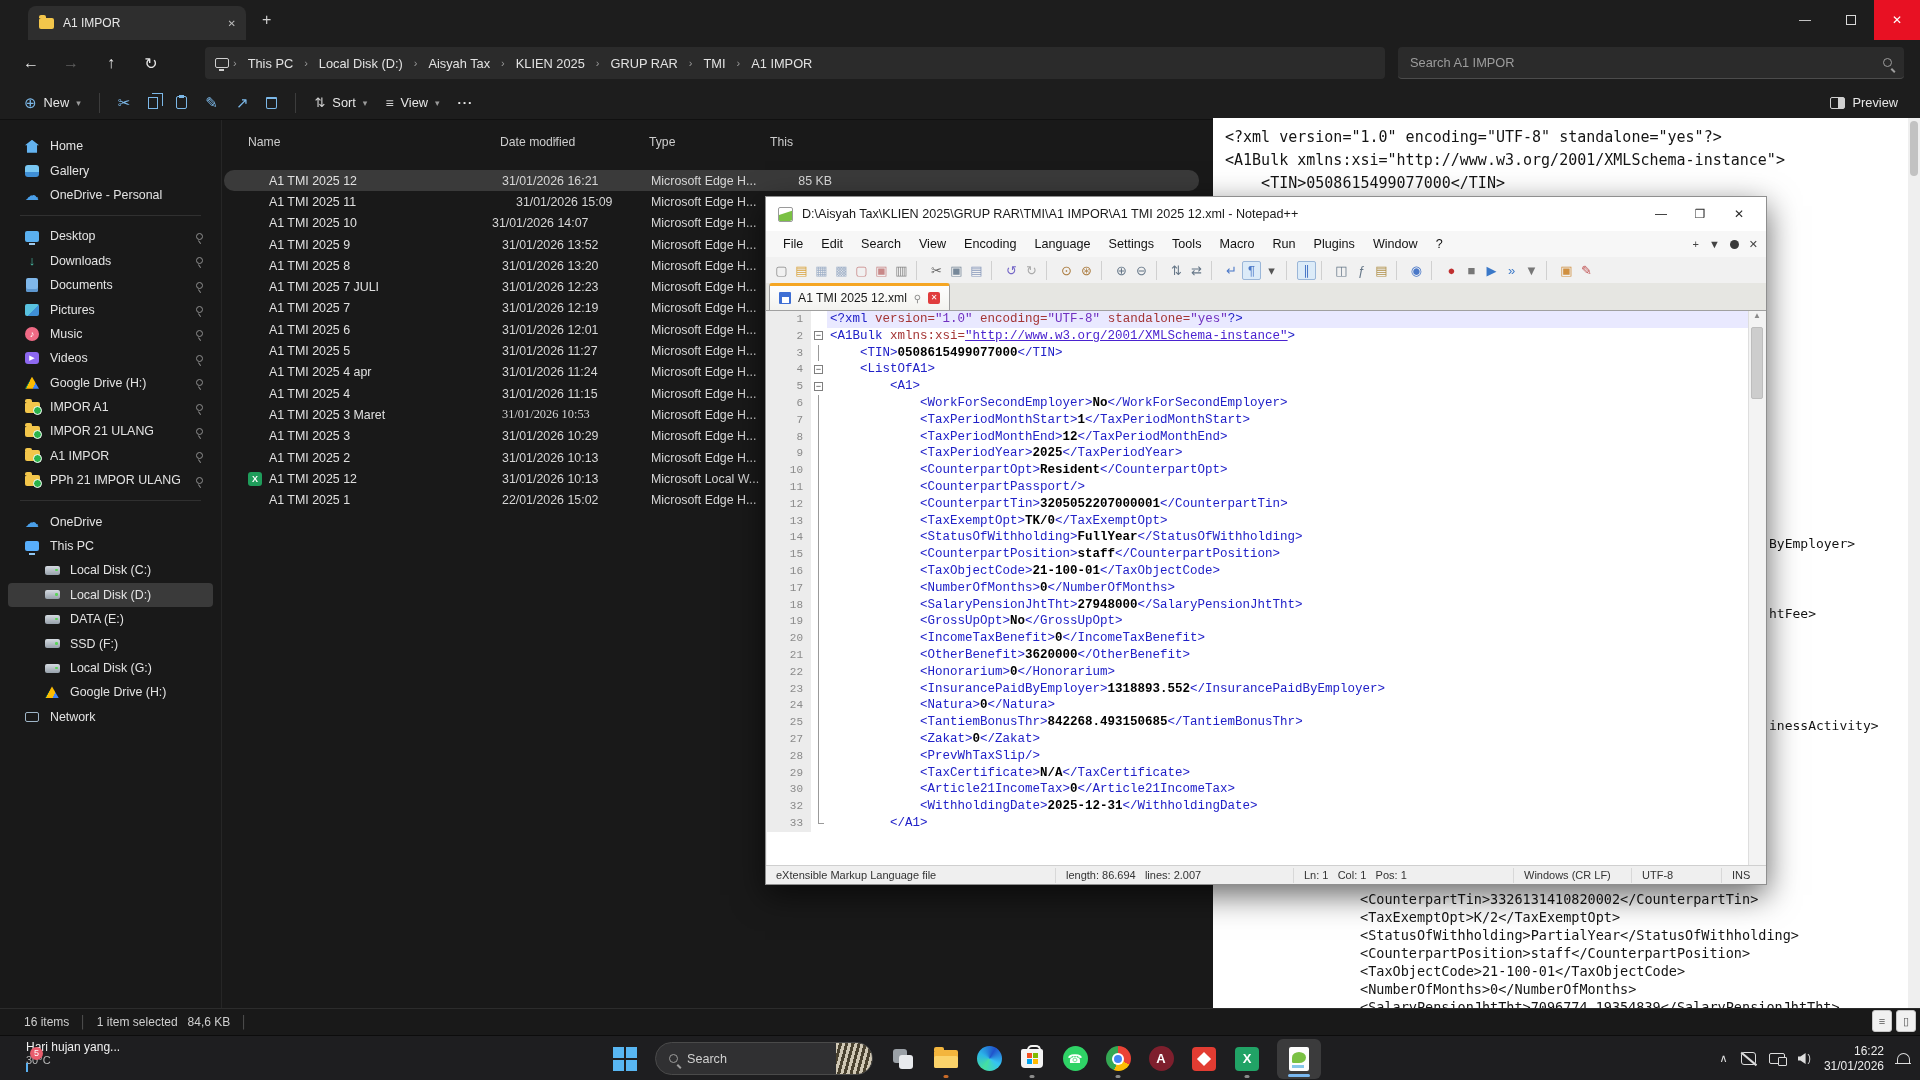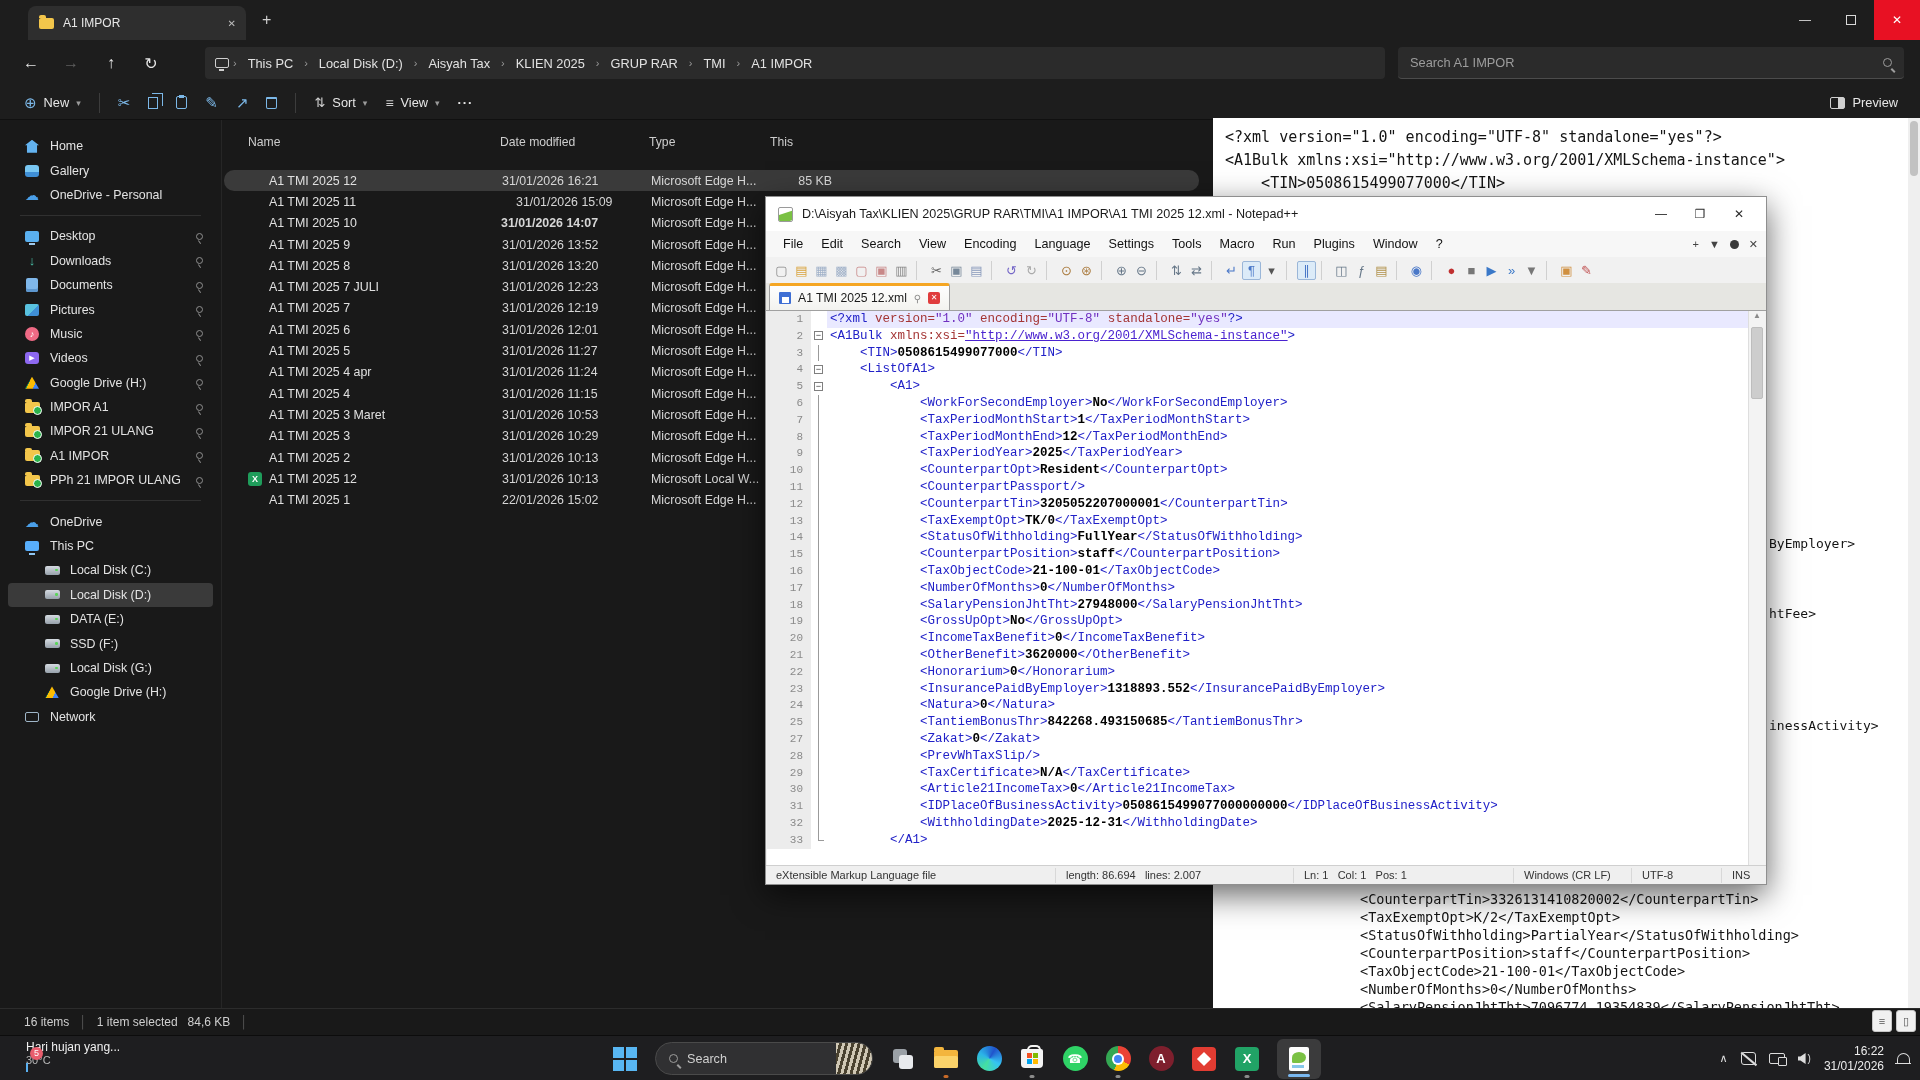--- a/index.html
+++ b/index.html
@@ -453,21 +453,21 @@
       <div class="frow" style="top: 71.3px;">
         <span class="fcell" style="left: 24px;"><span class="fi-edge"></span></span>
         <span class="fcell" style="left: 45px;">A1 TMI 2025 11</span>
         <span class="fcell" style="left: 278px; color: rgb(214, 214, 214); margin-left: 14px;">31/01/2026 15:09</span>
         <span class="fcell" style="left: 427px; color: rgb(214, 214, 214);">Microsoft Edge H...</span>
         <span class="fcell" style="left: 528px; width: 80px; text-align: right; color: rgb(214, 214, 214);">35 KB</span>
       </div>
       <div class="frow" style="top: 92.6px;">
         <span class="fcell" style="left: 24px;"><span class="fi-edge"></span></span>
         <span class="fcell" style="left: 45px;">A1 TMI 2025 10</span>
-        <span class="fcell" style="left: 277px; color: rgb(214, 214, 214); font-weight: bold;">31/01/2026 14:07</span>
+        <span class="fcell" style="left: 268px; color: rgb(214, 214, 214);">31/01/2026 14:07</span>
         <span class="fcell" style="left: 427px; color: rgb(214, 214, 214);">Microsoft Edge H...</span>
         <span class="fcell" style="left: 528px; width: 80px; text-align: right; color: rgb(214, 214, 214);"></span>
       </div>
       <div class="frow" style="top: 113.9px;">
         <span class="fcell" style="left: 24px;"><span class="fi-edge"></span></span>
         <span class="fcell" style="left: 45px;">A1 TMI 2025 9</span>
         <span class="fcell" style="left: 278px; color: rgb(214, 214, 214);">31/01/2026 13:52</span>
         <span class="fcell" style="left: 427px; color: rgb(214, 214, 214);">Microsoft Edge H...</span>
         <span class="fcell" style="left: 528px; width: 80px; text-align: right; color: rgb(214, 214, 214);"></span>
       </div>
@@ -516,21 +516,21 @@
       <div class="frow" style="top: 263px;">
         <span class="fcell" style="left: 24px;"><span class="fi-edge"></span></span>
         <span class="fcell" style="left: 45px;">A1 TMI 2025 4</span>
         <span class="fcell" style="left: 278px; color: rgb(214, 214, 214);">31/01/2026 11:15</span>
         <span class="fcell" style="left: 427px; color: rgb(214, 214, 214);">Microsoft Edge H...</span>
         <span class="fcell" style="left: 528px; width: 80px; text-align: right; color: rgb(214, 214, 214);"></span>
       </div>
       <div class="frow" style="top: 284.3px;">
         <span class="fcell" style="left: 24px;"><span class="fi-edge"></span></span>
         <span class="fcell" style="left: 45px;">A1 TMI 2025 3 Maret</span>
-        <span class="fcell" style="left: 278px; color: rgb(214, 214, 214);">31/01/2026 10:53</span>
+        <span class="fcell" style="left: 278px; color: rgb(214, 214, 214); font-family: Liberation Serif, serif;">31/01/2026 10:53</span>
         <span class="fcell" style="left: 427px; color: rgb(214, 214, 214);">Microsoft Edge H...</span>
         <span class="fcell" style="left: 528px; width: 80px; text-align: right; color: rgb(214, 214, 214);"></span>
       </div>
       <div class="frow" style="top: 305.6px;">
         <span class="fcell" style="left: 24px;"><span class="fi-edge"></span></span>
         <span class="fcell" style="left: 45px;">A1 TMI 2025 3</span>
         <span class="fcell" style="left: 278px; color: rgb(214, 214, 214);">31/01/2026 10:29</span>
         <span class="fcell" style="left: 427px; color: rgb(214, 214, 214);">Microsoft Edge H...</span>
         <span class="fcell" style="left: 528px; width: 80px; text-align: right; color: rgb(214, 214, 214);"></span>
       </div>
@@ -816,25 +816,20 @@
           <span class="num">29</span>
           <span class="fold fline"></span>
           <span class="code"><span class="xc">            </span><span class="xt">&lt;TaxCertificate</span><span class="xt">&gt;</span><span class="xc">N/A</span><span class="xt">&lt;/TaxCertificate</span><span class="xt">&gt;</span></span>
         </div>
         <div class="ln">
           <span class="num">30</span>
           <span class="fold fline"></span>
           <span class="code"><span class="xc">            </span><span class="xt">&lt;Article21IncomeTax</span><span class="xt">&gt;</span><span class="xc">0</span><span class="xt">&lt;/Article21IncomeTax</span><span class="xt">&gt;</span></span>
         </div>
         <div class="ln">
-          <span class="num">31</span>
-          <span class="fold fline"></span>
-          <span class="code"><span class="xc">            </span><span class="xt">&lt;IDPlaceOfBusinessActivity</span><span class="xt">&gt;</span><span class="xc">0508615499077000000000</span><span class="xt">&lt;/IDPlaceOfBusinessActivity</span><span class="xt">&gt;</span></span>
-        </div>
-        <div class="ln">
           <span class="num">32</span>
           <span class="fold fline"></span>
           <span class="code"><span class="xc">            </span><span class="xt">&lt;WithholdingDate</span><span class="xt">&gt;</span><span class="xc">2025-12-31</span><span class="xt">&lt;/WithholdingDate</span><span class="xt">&gt;</span></span>
         </div>
         <div class="ln">
           <span class="num">33</span>
           <span class="fold fend"></span>
           <span class="code"><span class="xc">        </span><span class="xt">&lt;/A1</span><span class="xt">&gt;</span></span>
         </div>
       </div>

